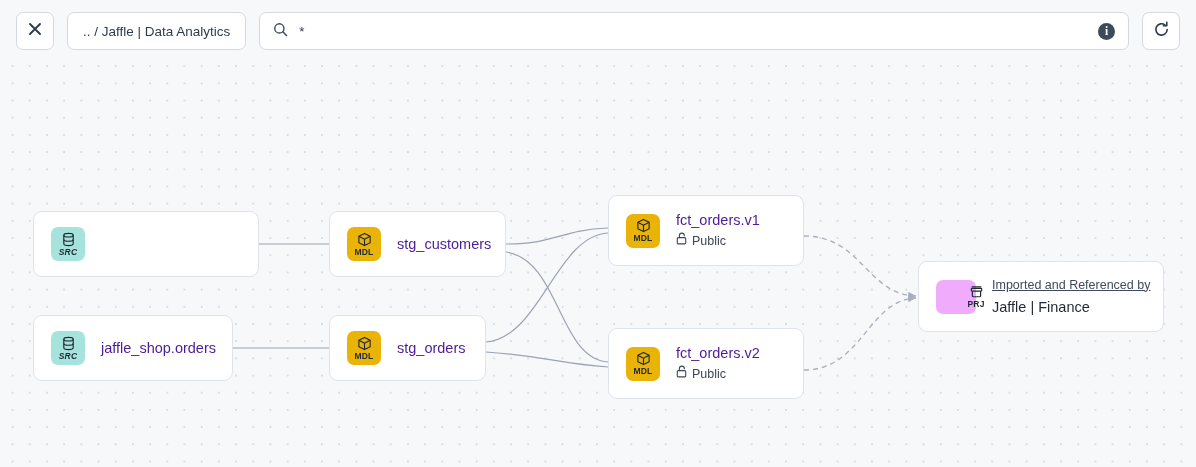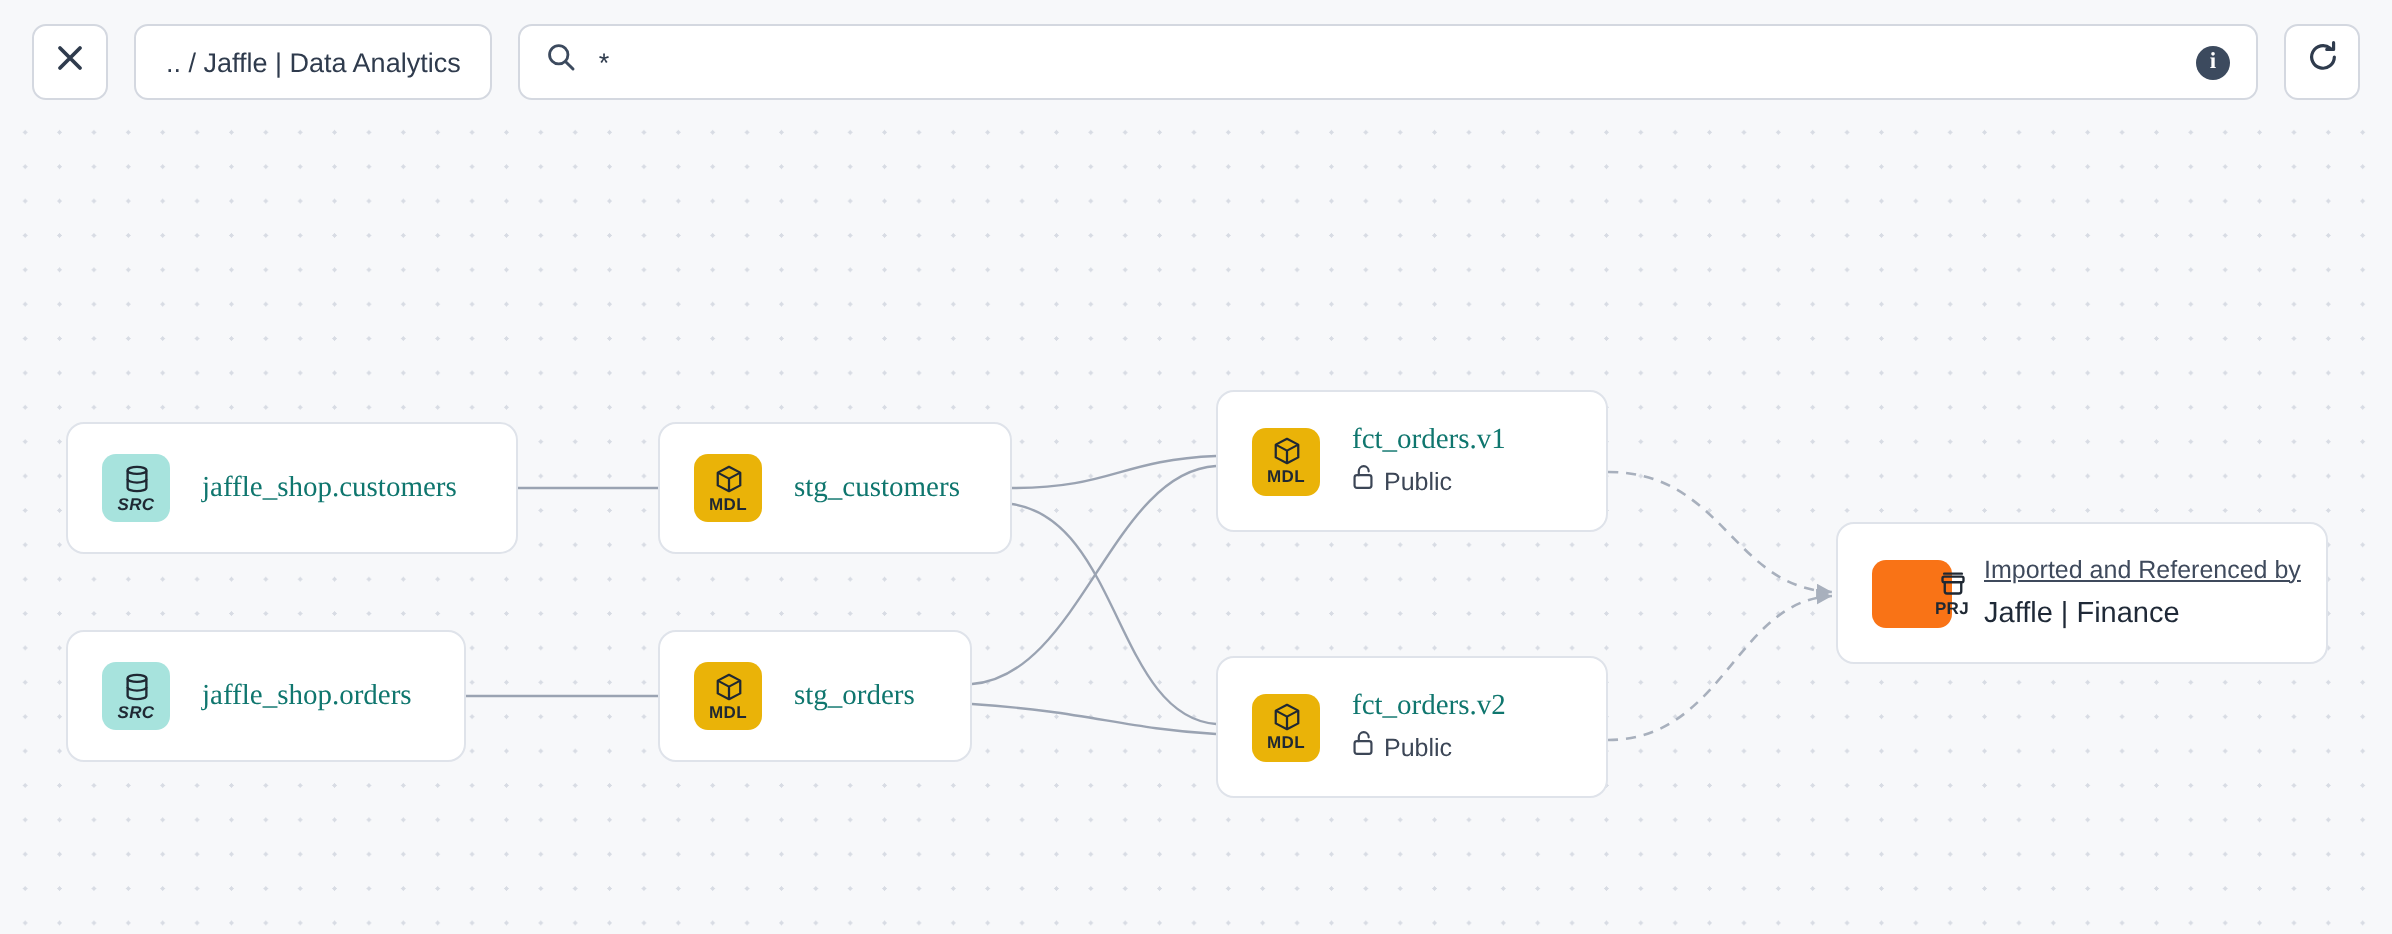--- a/index.html
+++ b/index.html
@@ -138,29 +138,28 @@
   .badge-text {
     font-size: 8.5px;
     font-weight: 600;
     letter-spacing: 0.2px;
     color: #1f2833;
     line-height: 9px;
     margin-top: 1px;
   }
   .badge-src { background: #a7e3dd; font-style: italic; }
   .badge-mdl { background: #eab308; }
-  .badge-prj { background: #f97316; padding-left: 40px; }
+  .badge-prj { background: #f0abfc; padding-left: 40px; }
 
   .node-body { display: flex; flex-direction: column; justify-content: center; }
   .node-title {
     font-size: 14.5px;
-    color: #0f766e;
+    color: #4c1d95;
     line-height: 19px;
     white-space: nowrap;
-    font-family: Liberation Serif, serif;
   }
   .node-sub {
     display: flex;
     align-items: center;
     gap: 5px;
     font-size: 12.5px;
     color: #3c4656;
     line-height: 17px;
     margin-top: 2px;
     text-align: right;
@@ -248,23 +247,20 @@
   </div>
 
   <div class="node" style="left:33px; top:211px; width:226px; height:66px;">
     <div class="badge badge-src">
       <svg width="15" height="15" viewBox="0 0 16 16">
         <ellipse cx="8" cy="3.4" rx="5" ry="1.9" stroke="#1f2833" stroke-width="1.25" fill="none"></ellipse>
         <path d="M3,3.4 L3,12.6 C3,13.65 5.24,14.5 8,14.5 C10.76,14.5 13,13.65 13,12.6 L13,3.4" stroke="#1f2833" stroke-width="1.25" fill="none"></path>
         <path d="M3,8 C3,9.05 5.24,9.9 8,9.9 C10.76,9.9 13,9.05 13,8" stroke="#1f2833" stroke-width="1.25" fill="none"></path>
       </svg>
       <span class="badge-text">SRC</span>
-    </div>
-    <div class="node-body">
-      <span class="node-title">jaffle_shop.customers</span>
     </div>
   </div>
 
   <div class="node" style="left:33px; top:315px; width:200px; height:66px;">
     <div class="badge badge-src">
       <svg width="15" height="15" viewBox="0 0 16 16">
         <ellipse cx="8" cy="3.4" rx="5" ry="1.9" stroke="#1f2833" stroke-width="1.25" fill="none"></ellipse>
         <path d="M3,3.4 L3,12.6 C3,13.65 5.24,14.5 8,14.5 C10.76,14.5 13,13.65 13,12.6 L13,3.4" stroke="#1f2833" stroke-width="1.25" fill="none"></path>
         <path d="M3,8 C3,9.05 5.24,9.9 8,9.9 C10.76,9.9 13,9.05 13,8" stroke="#1f2833" stroke-width="1.25" fill="none"></path>
       </svg>

